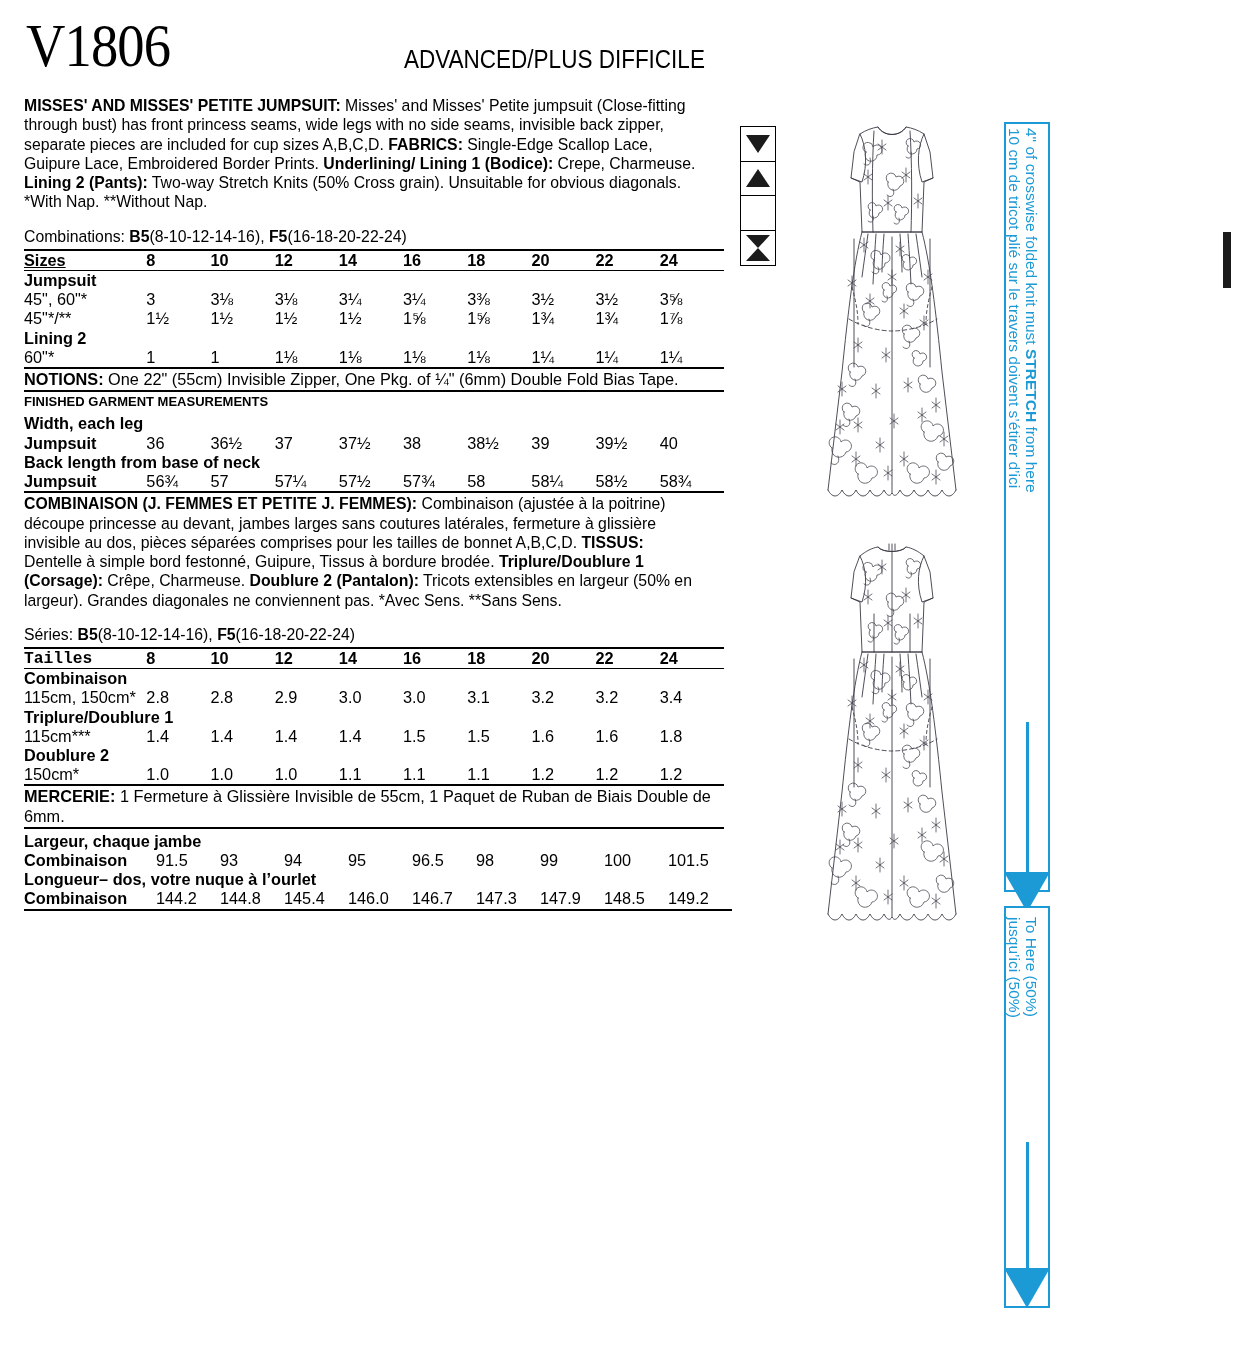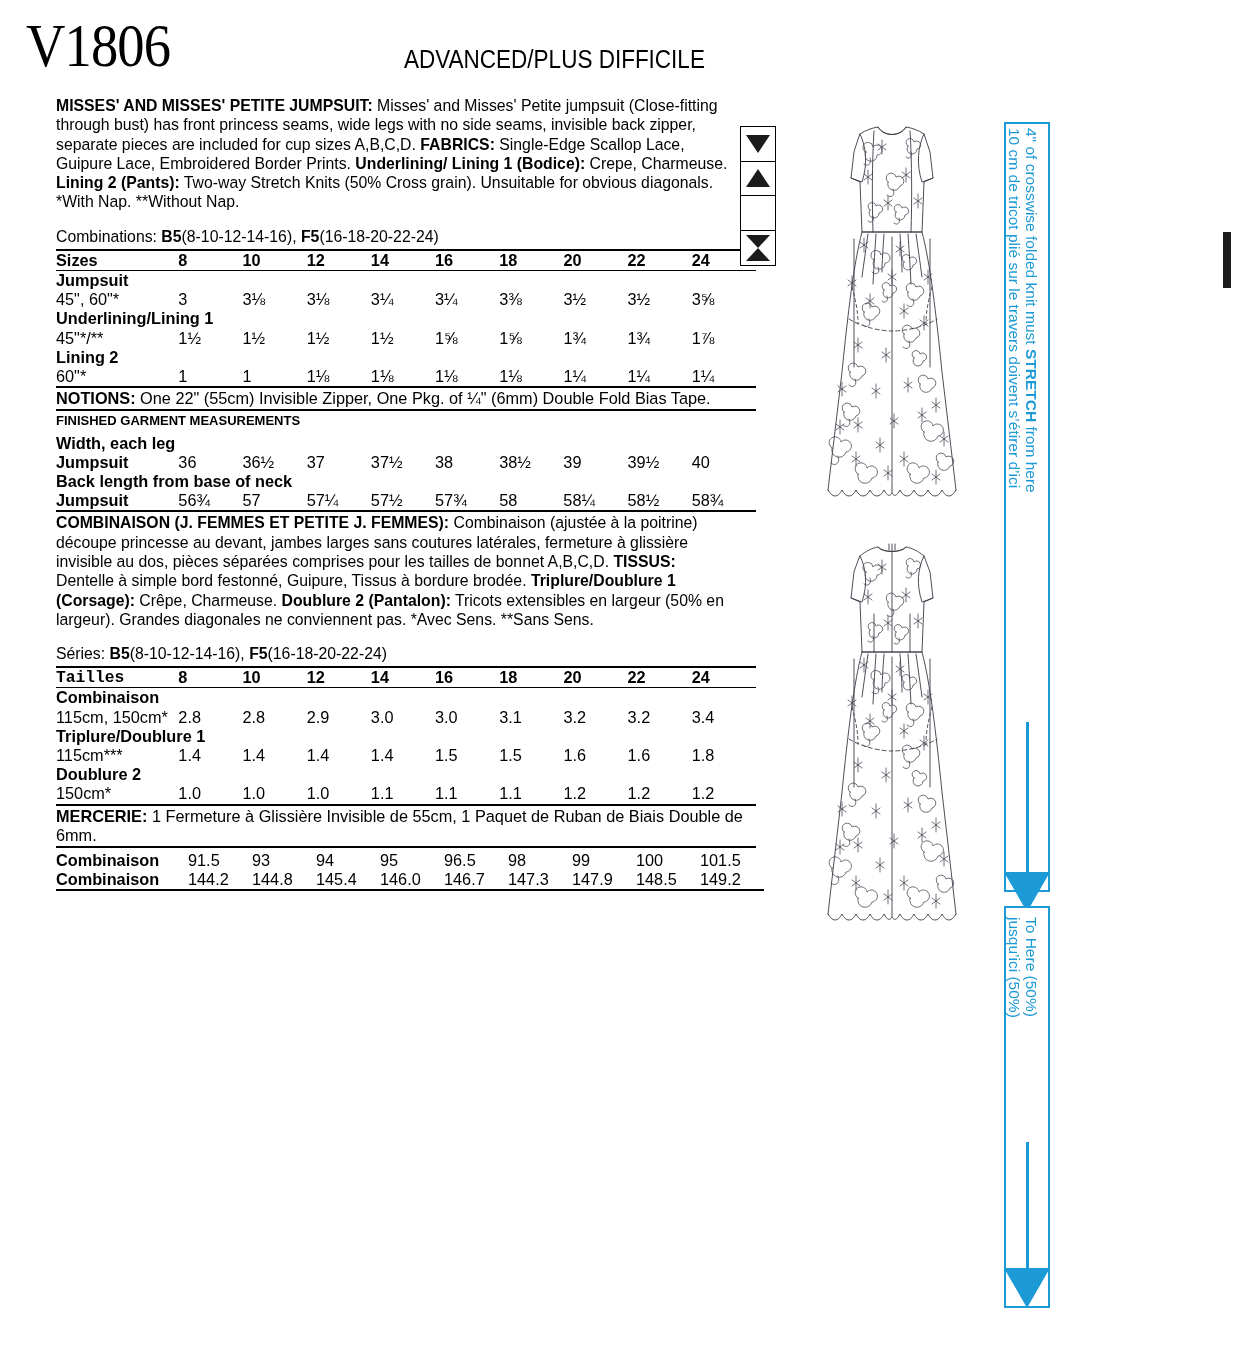--- a/index.html
+++ b/index.html
@@ -41,21 +41,20 @@
     transform-origin: left top;
     white-space: nowrap;
   }
 
   
   #left-col {
     position: absolute;
     left: 24px;
     top: 96px;
     width: 700px;
-    margin-left: 32px;
   }
   .para {
     font-size: 16.3px;
     line-height: 19.3px;
     text-align: left;
     margin: 0;
     transform: scaleX(0.97);
     transform-origin: left top;
   }
   .para b { font-weight: bold; }
@@ -230,21 +229,21 @@
         <col class="c-num">
         <col class="c-num">
       <col class="c-num">
         <col class="c-num">
         <col class="c-num">
         <col class="c-num">
         <col class="c-num">
     </colgroup>
     <tbody>
         <tr class="hdr rule-top rule-thin">
-          <td style="font-weight: bold;">Sizes</td>
+          <td style="font-weight: bold; text-decoration: underline;">Sizes</td>
           <td style="font-weight: bold;">8</td>
           <td style="font-weight: bold;">10</td>
           <td style="font-weight: bold;">12</td>
           <td style="font-weight: bold;">14</td>
           <td style="font-weight: bold;">16</td>
           <td style="font-weight: bold;">18</td>
           <td style="font-weight: bold;">20</td>
           <td style="font-weight: bold;">22</td>
           <td style="font-weight: bold;">24</td>
         </tr>
@@ -255,23 +254,20 @@
           <td>45", 60"*</td>
           <td>3</td>
           <td>3⅛</td>
           <td>3⅛</td>
           <td>3¼</td>
           <td>3¼</td>
           <td>3⅜</td>
           <td>3½</td>
           <td>3½</td>
           <td>3⅝</td>
-        </tr>
-        <tr class="sub">
-          <td colspan="10" style="font-weight: bold;">Underlining/Lining 1</td>
         </tr>
         <tr>
           <td>45"*/**</td>
           <td>1½</td>
           <td>1½</td>
           <td>1½</td>
           <td>1½</td>
           <td>1⅝</td>
           <td>1⅝</td>
           <td>1¾</td>
@@ -433,31 +429,37 @@
         <col class="c-num">
         <col class="c-num">
         <col class="c-num">
       <col class="c-num">
         <col class="c-num">
         <col class="c-num">
         <col class="c-num">
         <col class="c-num">
     </colgroup>
     <tbody>
+        <tr class="sub">
+          <td colspan="10" style="font-weight: bold;">Largeur, chaque jambe</td>
+        </tr>
         <tr>
           <td style="font-weight: bold;">Combinaison</td>
           <td>91.5</td>
           <td>93</td>
           <td>94</td>
           <td>95</td>
           <td>96.5</td>
           <td>98</td>
           <td>99</td>
           <td>100</td>
           <td>101.5</td>
+        </tr>
+        <tr class="sub">
+          <td colspan="10" style="font-weight: bold;">Longueur– dos, votre nuque à l’ourlet</td>
         </tr>
         <tr class="rule-bot">
           <td style="font-weight: bold;">Combinaison</td>
           <td>144.2</td>
           <td>144.8</td>
           <td>145.4</td>
           <td>146.0</td>
           <td>146.7</td>
           <td>147.3</td>
           <td>147.9</td>

